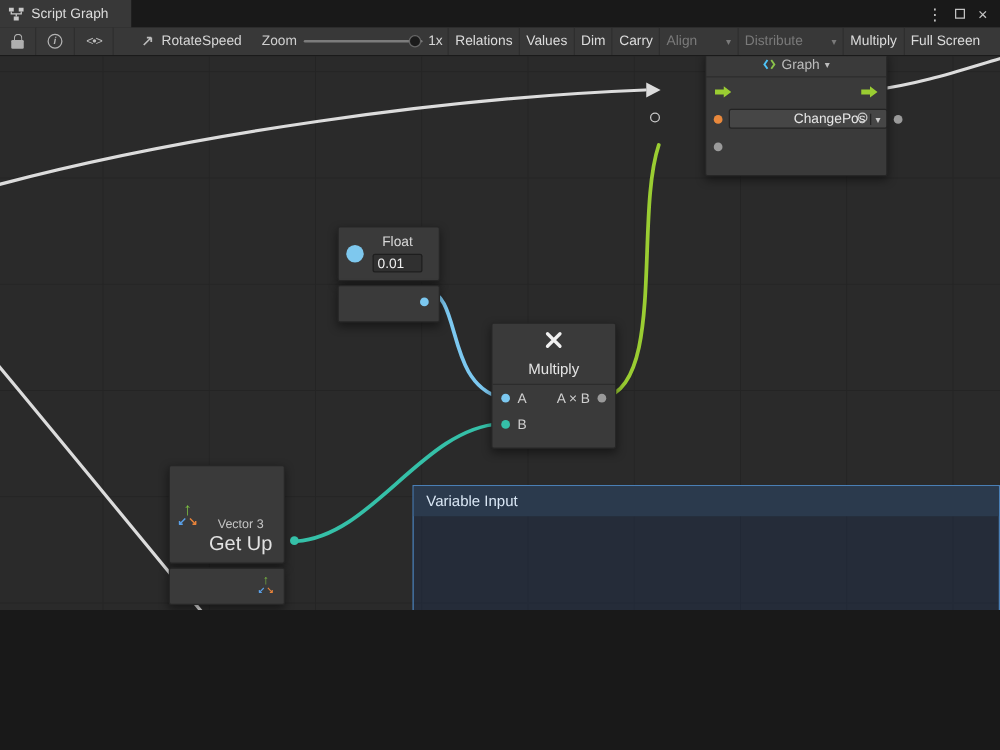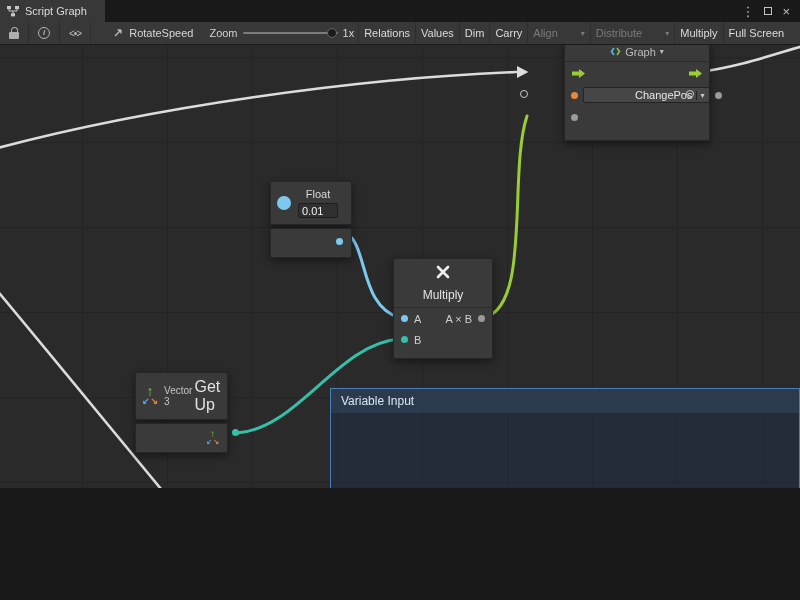--- a/index.html
+++ b/index.html
@@ -93,21 +93,21 @@
   .pgroup { display:flex; align-items:center; gap:6px; }
 
   .vec { left:135px; top:327px; width:93px; }
   .vec-main { display:flex; align-items:center; gap:6px; padding:5px 6px; }
   .v3icon { display:flex; flex-direction:column; align-items:center; }
   .v3up { color:#7DC242; font-weight:bold; font-size:14px; line-height:11px; }
   .v3row { display:flex; gap:1px; font-size:9px; font-weight:bold; line-height:9px; }
   .v3dl { color:#5AA0E8; } .v3dr { color:#E8833A; }
   .mini .v3up { font-size:10px; line-height:8px; }
   .mini .v3row { font-size:7px; line-height:7px; }
-  .vec-col { display:flex; flex-direction:row; gap:2px; align-items:center; flex:1; }
+  .vec-col { display:flex; flex-direction:column; gap:2px; align-items:center; flex:1;margin-top:36px; }
   .vec-title { font-size:10px; color:#C4C4C4; }
   .vec-sub { font-size:16px; color:#E2E2E2; }
 
   .group { position:absolute; left:330px; top:343px; width:470px; height:212px;
            border:1px solid #4A7FB5; background:rgba(30,48,78,0.42); z-index:1; }
   .group-header { height:24px; background:#2B3A4D; display:flex; align-items:center;
                   padding:0 10px; font-size:12px; color:#D9E6F4; }
 </style>
 </head>
 <body>

